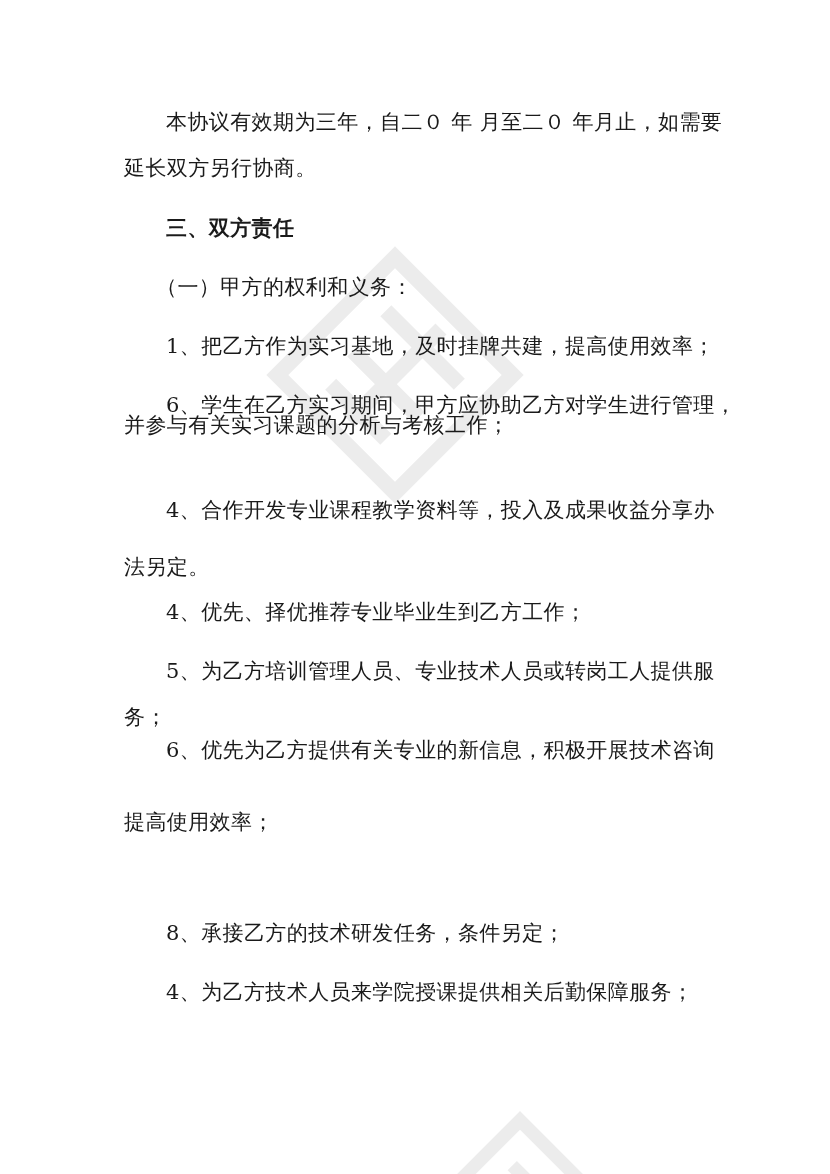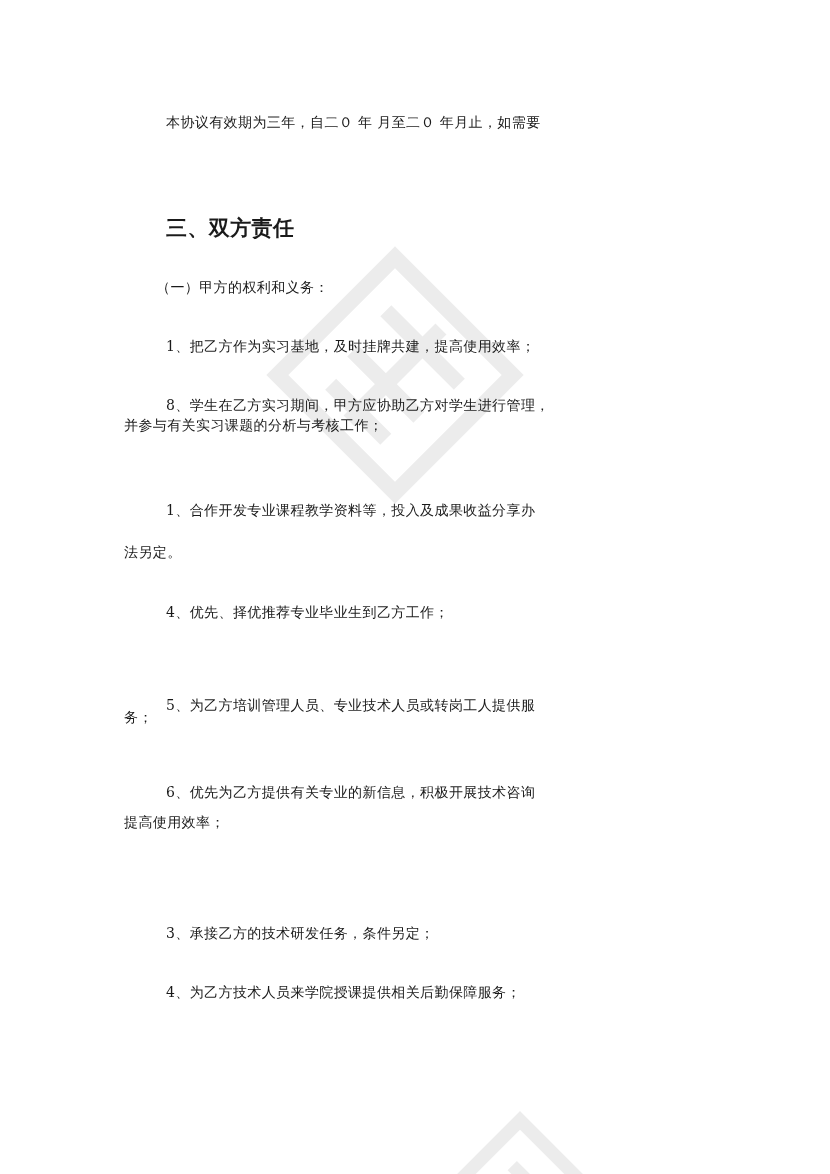--- a/index.html
+++ b/index.html
@@ -25,21 +25,21 @@
     .watermark {
       position: absolute;
       pointer-events: none;
       opacity: 0.07;
     }
     .wm-1 { left: 265px; top: 245px; width: 260px; height: 260px; }
     .wm-2 { left: 410px; top: 1110px; width: 220px; height: 220px; }
     .line {
       position: absolute;
       left: 0;
-      font-size: 14px;
+      font-size: 21px;
       line-height: 28px;
       white-space: nowrap;
       letter-spacing: 0.4px;
     }
     .indent { left: 166px; }
     .cont { left: 124px; }
     .heading {
       left: 166px;
       font-family: Liberation Serif, serif;
       font-weight: bold;
@@ -59,38 +59,39 @@
     </g>
   </svg>
   <svg class="watermark wm-2" viewBox="0 0 100 100">
     <g transform="rotate(45 50 50)" fill="none" stroke="#000" stroke-width="6">
       <rect x="18" y="18" width="64" height="64"></rect>
       <path d="M30 35 H70 M50 25 V75 M32 55 H68 M35 70 H65"></path>
     </g>
   </svg>
 
   <div class="line indent" style="top:108px">本协议有效期为三年，自二０ 年  月至二０ 年月止，如需要</div>
+  <div class="line cont" style="top:154px">延长双方另行协商。</div>
 
   <div class="line heading" style="top:214px">三、双方责任</div>
 
   <div class="line" style="top:273px; left:156px">（一）甲方的权利和义务：</div>
 
   <div class="line indent" style="top:332px">1、把乙方作为实习基地，及时挂牌共建，提高使用效率；</div>
 
-  <div class="line indent" style="top:391px">8、学生在乙方实习期间，甲方应协助乙方对学生进行管理，</div>
+  <div class="line indent" style="top:391px">6、学生在乙方实习期间，甲方应协助乙方对学生进行管理，</div>
   <div class="line cont" style="top:411px">并参与有关实习课题的分析与考核工作；</div>
 
-  <div class="line indent" style="top:496px">1、合作开发专业课程教学资料等，投入及成果收益分享办</div>
-  <div class="line cont" style="top:538px">法另定。</div>
+  <div class="line indent" style="top:496px">4、合作开发专业课程教学资料等，投入及成果收益分享办</div>
+  <div class="line cont" style="top:553px">法另定。</div>
 
   <div class="line indent" style="top:598px">4、优先、择优推荐专业毕业生到乙方工作；</div>
 
-  <div class="line indent" style="top:691px">5、为乙方培训管理人员、专业技术人员或转岗工人提供服</div>
+  <div class="line indent" style="top:657px">5、为乙方培训管理人员、专业技术人员或转岗工人提供服</div>
   <div class="line cont" style="top:703px">务；</div>
 
-  <div class="line indent" style="top:778px">6、优先为乙方提供有关专业的新信息，积极开展技术咨询</div>
+  <div class="line indent" style="top:736px">6、优先为乙方提供有关专业的新信息，积极开展技术咨询</div>
   <div class="line cont" style="top:808px">提高使用效率；</div>
 
 
-  <div class="line indent" style="top:919px">3、承接乙方的技术研发任务，条件另定；</div>
+  <div class="line indent" style="top:919px">8、承接乙方的技术研发任务，条件另定；</div>
 
   <div class="line indent" style="top:978px">4、为乙方技术人员来学院授课提供相关后勤保障服务；</div>
 </div>
 
 </body></html>

